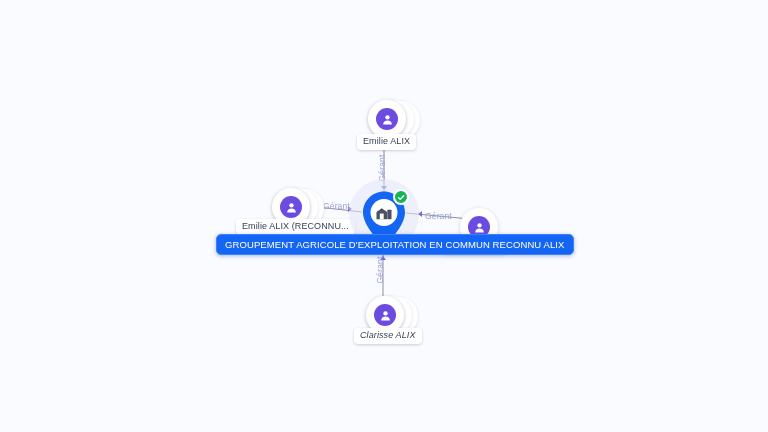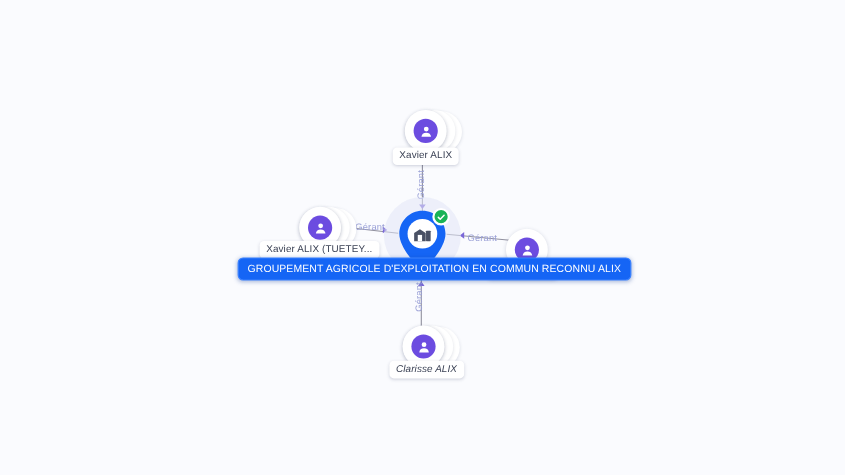--- a/index.html
+++ b/index.html
@@ -173,38 +173,38 @@
     </div>
     <div class="avatar-ring">
       <div class="avatar-disc">
         <svg width="13" height="13" viewBox="0 0 24 24" fill="#ffffff">
           <circle cx="12" cy="8" r="4"></circle>
           <path d="M4 21c0-4.4 3.6-7 8-7s8 2.6 8 7z"></path>
         </svg>
       </div>
     </div>
   </div>
-  <div class="node-label" style="left:357px;top:134px;">Xavier ALIX</div>
+  <div class="node-label" style="left:357px;top:134px;">Emilie ALIX</div>
 
   <div class="person-node" style="left:272px;top:188px;width:40px;height:40px;">
     <div class="stack">
       <div class="stack-card c3"></div>
       <div class="stack-card c2"></div>
       <div class="stack-card c1"></div>
     </div>
     <div class="avatar-ring">
       <div class="avatar-disc">
         <svg width="13" height="13" viewBox="0 0 24 24" fill="#ffffff">
           <circle cx="12" cy="8" r="4"></circle>
           <path d="M4 21c0-4.4 3.6-7 8-7s8 2.6 8 7z"></path>
         </svg>
       </div>
     </div>
   </div>
-  <div class="node-label" style="left:236px;top:219px;">Xavier ALIX (TUETEY...</div>
+  <div class="node-label" style="left:236px;top:219px;">Emilie ALIX (RECONNU...</div>
 
   <div class="person-node" style="left:460px;top:208px;width:40px;height:40px;">
     <div class="avatar-ring">
       <div class="avatar-disc">
         <svg width="13" height="13" viewBox="0 0 24 24" fill="#ffffff">
           <circle cx="12" cy="8" r="4"></circle>
           <path d="M4 21c0-4.4 3.6-7 8-7s8 2.6 8 7z"></path>
         </svg>
       </div>
     </div>

